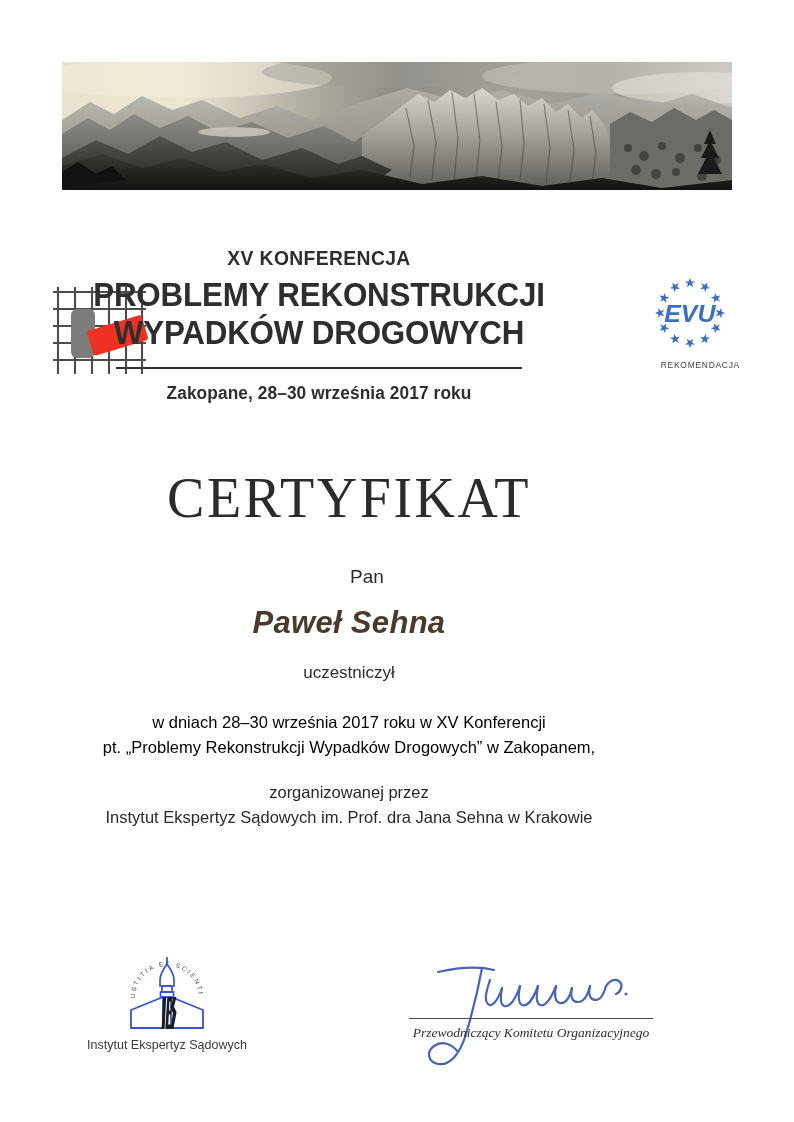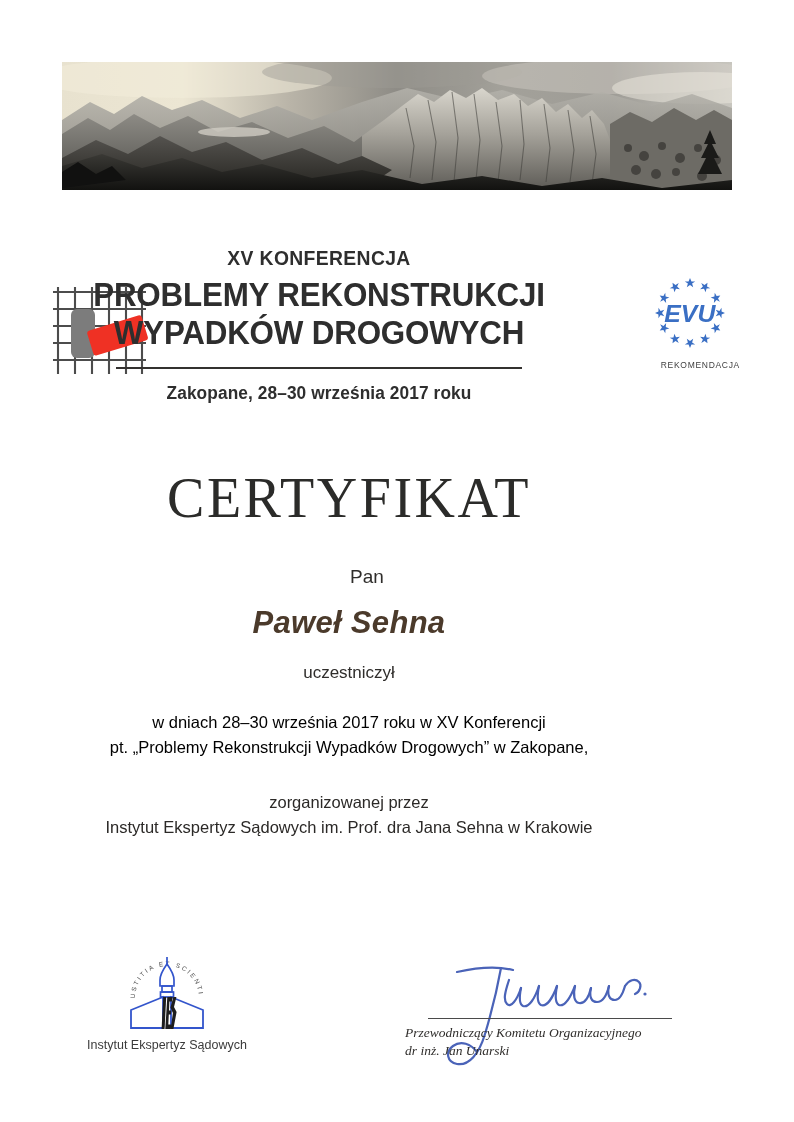--- a/index.html
+++ b/index.html
@@ -130,21 +130,21 @@
     color: #2f2d2b;
   }
 
   #cert-para-1 {
     margin-top: 27px;
     font-size: 16.5px;
     line-height: 1.52;
     color: #000000;
   }
   #cert-para-2 {
-    margin-top: 30px;
+    margin-top: 20px;
     font-size: 16.5px;
     line-height: 1.52;
     color: #2b2927;
   }
   .cert-line { display: block; }
 
   
   #ies-logo-block {
     position: absolute;
     left: 72px;
@@ -155,24 +155,24 @@
   #ies-logo-block svg { display: block; margin: 0 auto; }
   #ies-caption {
     margin-top: 4px;
     font-size: 12.5px;
     color: #3b3b3b;
   }
 
   
   #signature-block {
     position: absolute;
-    left: 405px;
+    left: 386px;
     top: 960px;
     width: 290px;
-    text-align: left;
+    text-align: center;
   }
   #signature-mark {
     position: relative;
     height: 58px;
   }
   #signature-mark svg {
     position: absolute;
     left: 0;
     top: 0;
     overflow: visible;
@@ -371,21 +371,21 @@
 </div>
 
 <div id="cert-body">
   <div id="cert-heading">CERTYFIKAT</div>
   <div id="cert-salutation">Pan</div>
   <div id="cert-recipient">Paweł Sehna</div>
   <div id="cert-verb">uczestniczył</div>
 
   <div id="cert-para-1">
     <span class="cert-line">w dniach 28–30 września 2017 roku w XV Konferencji</span>
-    <span class="cert-line">pt. „Problemy Rekonstrukcji Wypadków Drogowych” w Zakopane,</span>
+    <span class="cert-line">pt. „Problemy Rekonstrukcji Wypadków Drogowych” w Zakopanem,</span>
   </div>
 
   <div id="cert-para-2">
     <span class="cert-line">zorganizowanej przez</span>
     <span class="cert-line">Instytut Ekspertyz Sądowych im. Prof. dra Jana Sehna w Krakowie</span>
   </div>
 </div>
 
 <div id="ies-logo-block">
   <svg width="100" height="82" viewBox="0 0 100 82" aria-hidden="true">
@@ -435,14 +435,13 @@
         <path d="M186,28 C184,36 186,42 192,42 C198,42 202,34 204,26"></path>
         <path d="M204,26 C202,34 204,40 210,40 C215,40 218,33 220,26"></path>
 
         <path d="M220,26 C224,20 230,18 234,22 C237,25 235,32 230,34"></path>
       </g>
       <circle cx="240" cy="34" r="1.6" fill="#4a63b8"></circle>
     </svg>
   </div>
   <div id="signature-rule"></div>
   <span id="sig-role" class="sig-caption">Przewodniczący Komitetu Organizacyjnego</span>
-  <span id="sig-person" class="sig-caption">dr inż. Jan Unarski</span>
 </div>
 
 </body></html>

